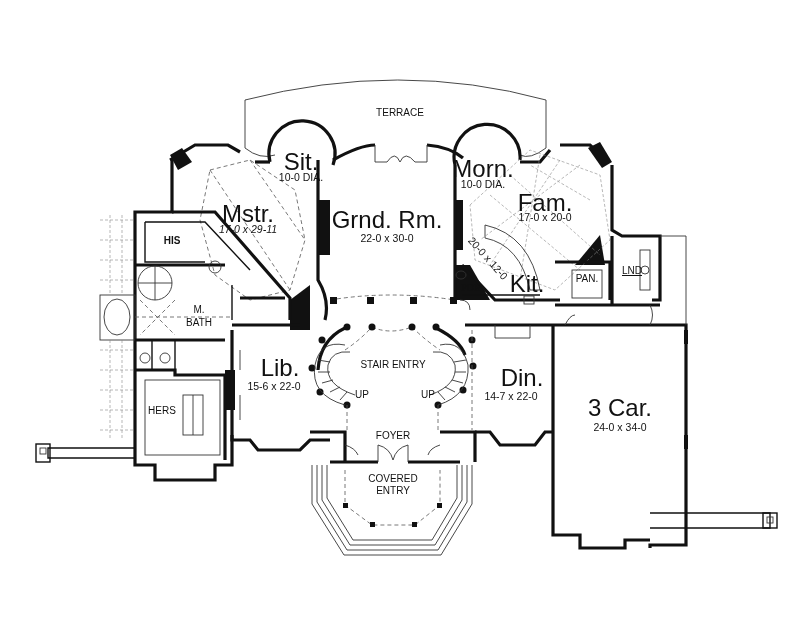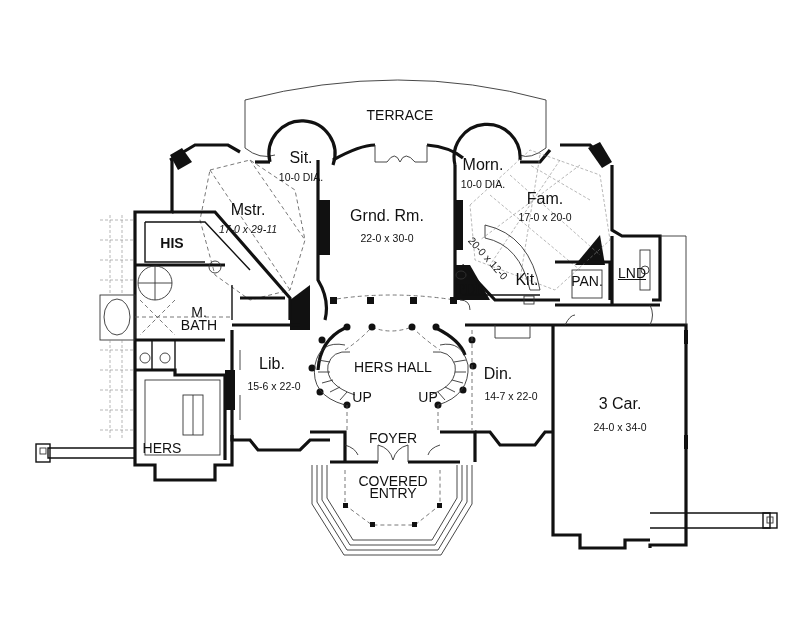--- a/index.html
+++ b/index.html
@@ -6,23 +6,23 @@
   body { width: 800px; height: 640px; overflow: hidden; position: relative; font-family: "Liberation Sans", sans-serif; }
   svg { position: absolute; left: 0; top: 0; }
   .wall { fill: none; stroke: #111; stroke-width: 3.2; stroke-linejoin: miter; }
   .wallthin { fill: none; stroke: #111; stroke-width: 1.4; }
   .thin { fill: none; stroke: #333; stroke-width: 0.9; }
   .dash { fill: none; stroke: #555; stroke-width: 0.8; stroke-dasharray: 4 3; }
   .grid { fill: none; stroke: #888; stroke-width: 0.6; stroke-dasharray: 3 2; }
   .solid { fill: #111; stroke: none; }
   .post { fill: #111; }
   .lbl { position: absolute; color: #111; white-space: nowrap; line-height: 1; transform: translate(-50%, 0); text-align: center; }
-  .bigger { font-size: 16px; }
+  .bigger { font-size: 24px; }
   .dim { font-size: 10.5px; }
-  .small { font-size: 14px; }
+  .small { font-size: 10px; }
   .rot { transform: translate(-50%, 0) rotate(48deg); transform-origin: center; }
 </style>
 </head>
 <body>
 
 <svg width="800" height="640" viewBox="0 0 800 640">
 
   <g>
     <path class="thin" d="M245,148 L245,100 Q400,60 546,100 L546,148"></path>
     <path class="thin" d="M245,148 Q260,160 275,155"></path>
@@ -273,30 +273,30 @@
 <div class="lbl bigger" style="left:527px; top:272px;">Kit.</div>
 <div class="lbl dim rot" style="left:488px; top:253px;">20-0 x 12-0</div>
 
 <div class="lbl small" style="left:471px; top:283px;font-family:Liberation Serif, serif;">PDR</div>
 <div class="lbl small" style="left:587px; top:274px;">PAN.</div>
 <div class="lbl small" style="left:632px; top:266px;text-decoration:underline;">LND</div>
 
 <div class="lbl small" style="left:172px; top:236px;font-weight:bold;">HIS</div>
 <div class="lbl small" style="left:199px; top:305px;">M.</div>
 <div class="lbl small" style="left:199px; top:318px;">BATH</div>
-<div class="lbl small" style="left:162px; top:441px;">HERS</div>
-
-<div class="lbl bigger" style="left:272px; top:356px;">Lib.</div>
+<div class="lbl small" style="left:162px; top:406px;">HERS</div>
+
+<div class="lbl bigger" style="left:280px; top:356px;">Lib.</div>
 <div class="lbl dim" style="left:274px; top:381px;">15-6 x 22-0</div>
 
-<div class="lbl small" style="left:393px; top:360px;">HERS HALL</div>
+<div class="lbl small" style="left:393px; top:360px;">STAIR ENTRY</div>
 <div class="lbl small" style="left:362px; top:390px;">UP</div>
 <div class="lbl small" style="left:428px; top:390px;">UP</div>
 
-<div class="lbl bigger" style="left:498px; top:366px;">Din.</div>
+<div class="lbl bigger" style="left:522px; top:366px;">Din.</div>
 <div class="lbl dim" style="left:511px; top:391px;">14-7 x 22-0</div>
 
 <div class="lbl bigger" style="left:620px; top:396px;">3 Car.</div>
 <div class="lbl dim" style="left:620px; top:422px;">24-0 x 34-0</div>
 
 <div class="lbl small" style="left:393px; top:431px;">FOYER</div>
 <div class="lbl small" style="left:393px; top:474px;">COVERED</div>
 <div class="lbl small" style="left:393px; top:486px;">ENTRY</div>
 
 </body></html>

